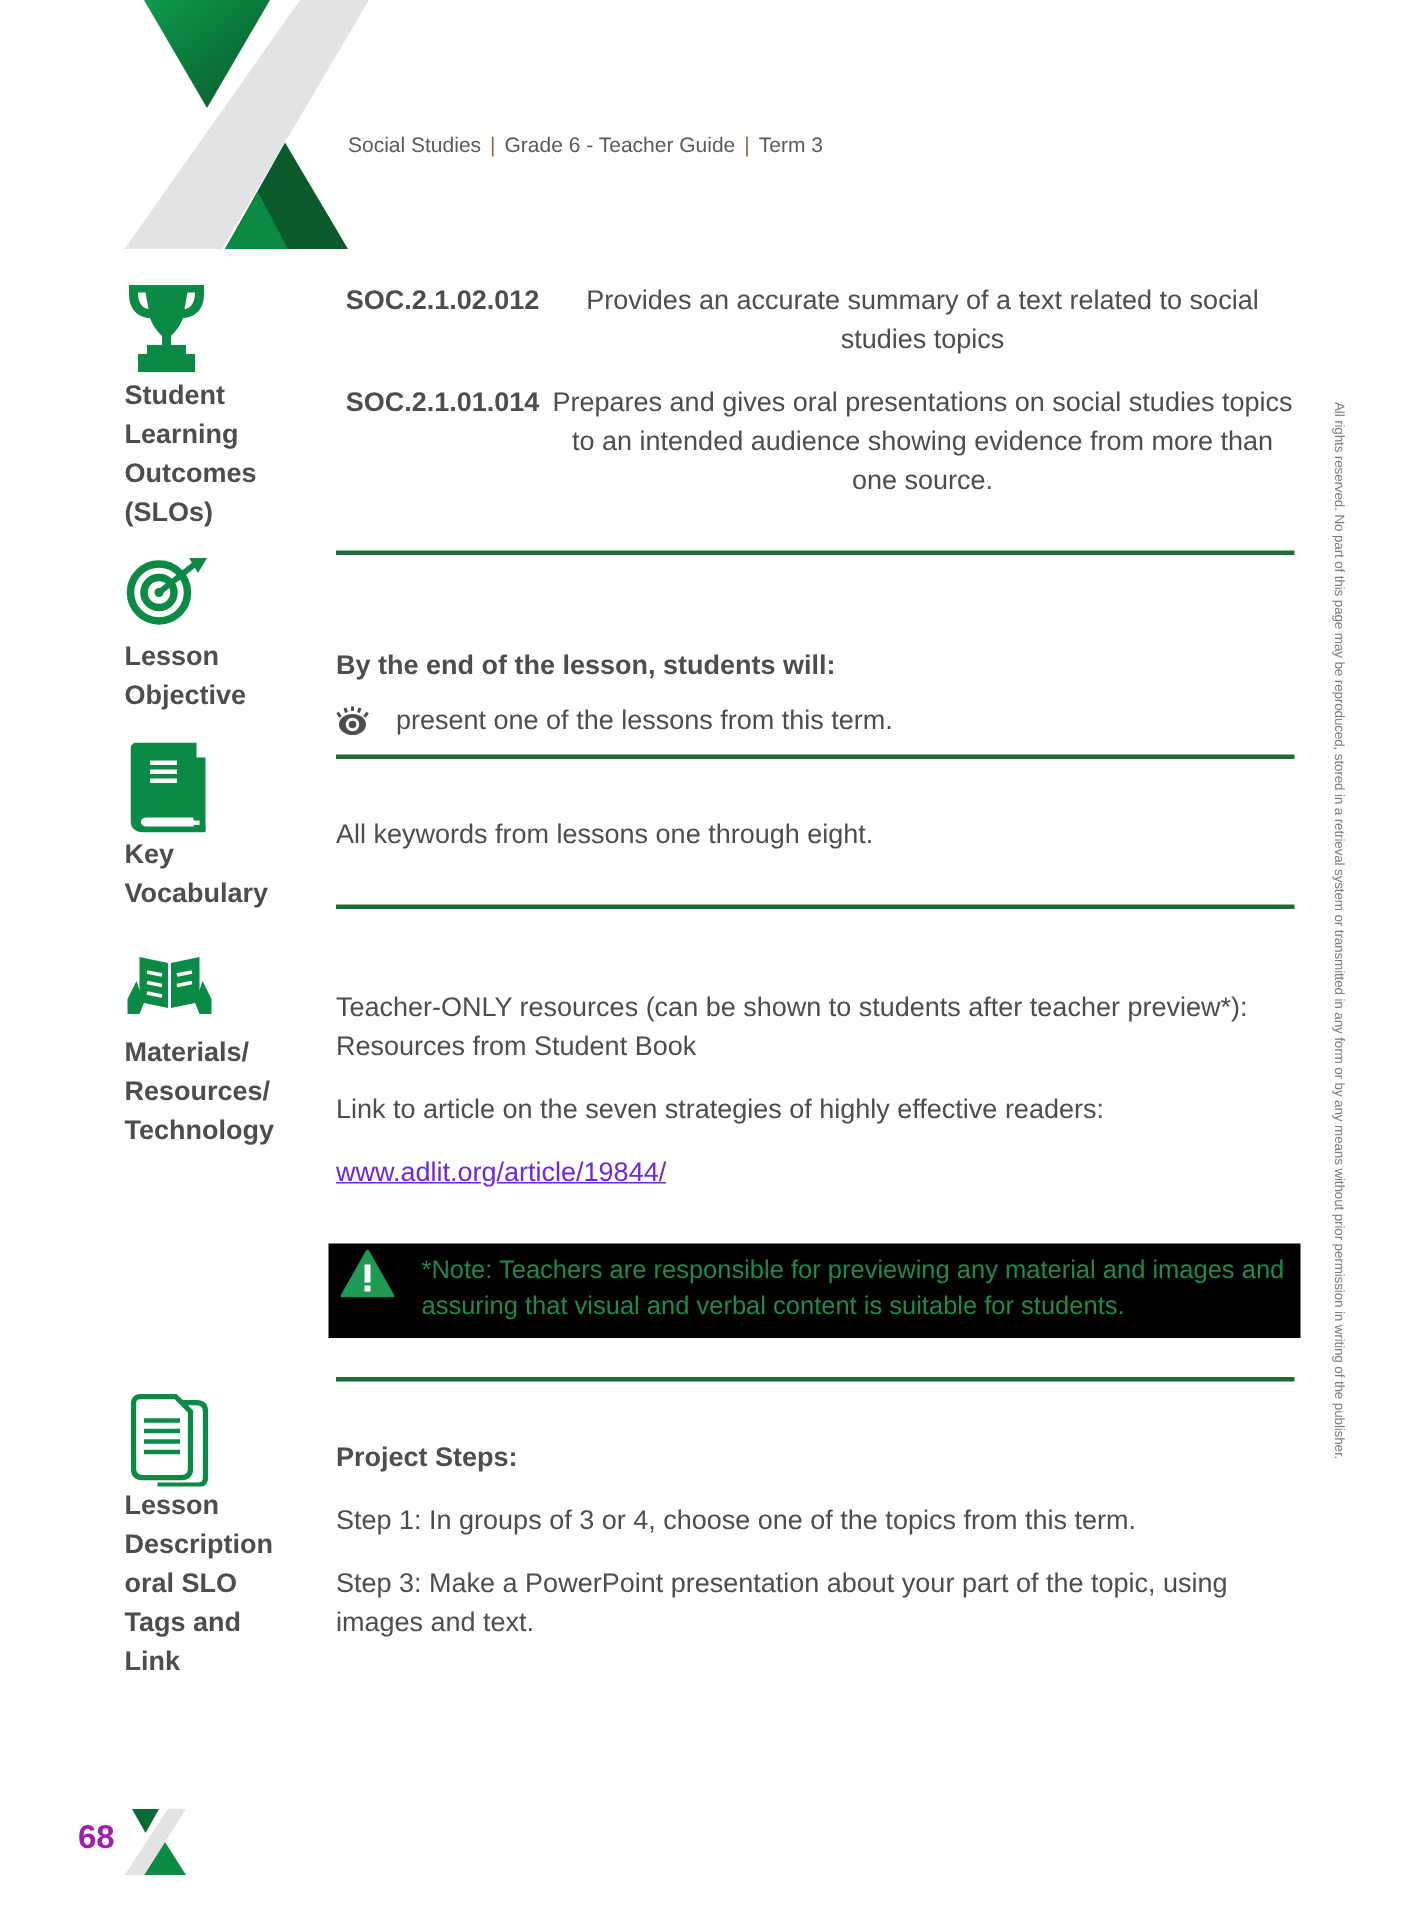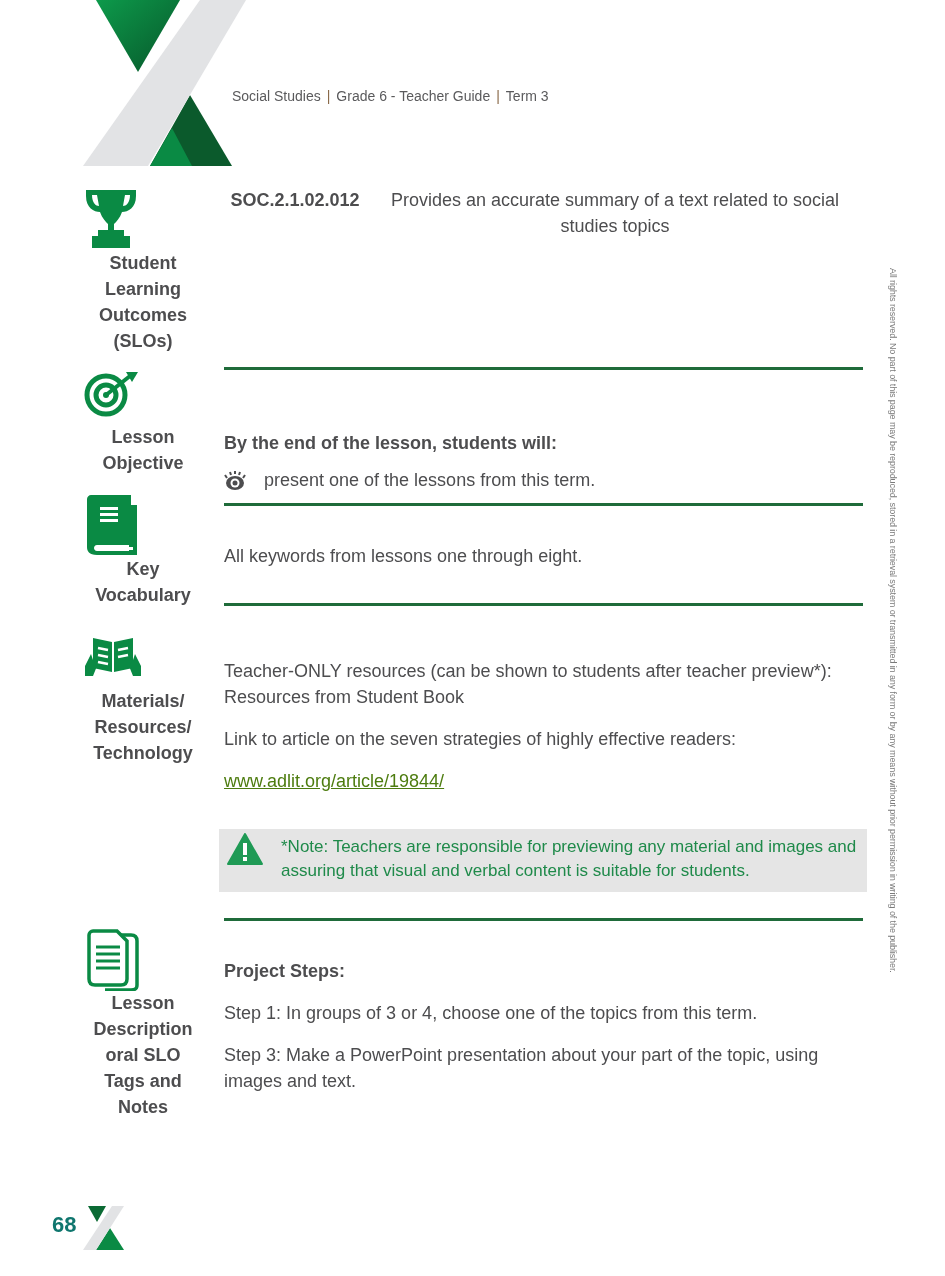--- a/index.html
+++ b/index.html
@@ -13,51 +13,51 @@
   #header-logo { left: 82px; top: 0; width: 170px; height: 168px; }
   #header-text {
     left: 232px; top: 88px; font-size: 14px; color: #5a5a5c; white-space: nowrap;
   }
   #header-text .sep { color: #8a6a4a; margin: 0 6px; }
 
   
   .side-icon { position: absolute; left: 84px; }
   .side-label {
     position: absolute; left: 83px; font-size: 18px; font-weight: bold;
-    line-height: 26px; color: #4d4d4f; width: 120px; text-align: center;
+    line-height: 26px; color: #4d4d4f; width: 120px;
   }
 
   
   .main { position: absolute; left: 224px; width: 640px; font-size: 18px; line-height: 26px; color: #4d4d4f; }
   .rule { position: absolute; left: 224px; width: 639px; height: 0; border-top: 3px solid #1f6b3a; }
 
   .slo-row { display: flex; margin-bottom: 16px; text-align: center; }
   .slo-code { font-weight: bold; width: 142px; flex: none; }
   .slo-desc { flex: 1; }
 
   .bold { font-weight: bold; }
-  .link { color: #4d7c0f; text-decoration: underline; }
+  .link { color: #6d28d9; text-decoration: underline; }
 
   #note-box {
     position: absolute; left: 219px; top: 829px; width: 648px; height: 63px;
-    background: #e5e5e5;
+    background: #000000;
   }
   #note-icon { position: absolute; left: 8px; top: 4px; }
   #note-text {
     position: absolute; left: 62px; top: 6px; width: 580px;
     color: #1f8a4a; font-size: 17px; line-height: 24px;
   }
 
   #copyright {
     position: absolute; left: 888px; top: 268px;
     writing-mode: vertical-rl; font-size: 9px; color: #7a7a7a; white-space: nowrap;
     letter-spacing: -0.1px;
   }
 
-  #page-number { left: 52px; top: 1212px; font-size: 22px; font-weight: bold; color: #0f766e; }
+  #page-number { left: 52px; top: 1212px; font-size: 22px; font-weight: bold; color: #a21caf; }
   #footer-logo { left: 82px; top: 1206px; width: 44px; height: 44px; }
 </style>
 </head>
 <body>
 
 <svg id="header-logo" class="abs" viewBox="0 0 170 168">
   <defs>
     <linearGradient id="g1" x1="0" y1="0" x2="1" y2="1">
       <stop offset="0" stop-color="#0d9a4b"></stop>
         <stop offset="1" stop-color="#07562a"></stop>
@@ -81,20 +81,24 @@
 <div class="side-label" style="top:250px">
   <div>Student</div>
   <div>Learning</div>
   <div>Outcomes</div>
   <div>(SLOs)</div>
 </div>
 <div class="main" style="top:187px">
   <div class="slo-row">
     <div class="slo-code">SOC.2.1.02.012</div>
     <div class="slo-desc">Provides an accurate summary of a text related to social studies topics</div>
+  </div>
+  <div class="slo-row">
+    <div class="slo-code">SOC.2.1.01.014</div>
+    <div class="slo-desc">Prepares and gives oral presentations on social studies topics to an intended audience showing evidence from more than one source.</div>
   </div>
 </div>
 <div class="rule" style="top:367px"></div>
 
 <svg class="side-icon" style="top:370px" width="56" height="48" viewBox="0 0 56 48">
   <circle cx="22" cy="25" r="19" fill="none" stroke="#0a8a44" stroke-width="5"></circle>
   <circle cx="22" cy="25" r="10" fill="none" stroke="#0a8a44" stroke-width="5"></circle>
   <circle cx="22" cy="25" r="3" fill="#0a8a44"></circle>
   <line x1="22" y1="25" x2="46" y2="6" stroke="#0a8a44" stroke-width="4"></line>
   <polygon points="42,2 54,2 48,12" fill="#0a8a44"></polygon>
@@ -181,21 +185,21 @@
       <line x1="9" y1="25" x2="33" y2="25"></line>
       <line x1="9" y1="32" x2="33" y2="32"></line>
       <line x1="9" y1="39" x2="33" y2="39"></line>
   </g>
 </svg>
 <div class="side-label" style="top:990px">
   <div>Lesson</div>
   <div>Description</div>
   <div>oral SLO</div>
   <div>Tags and</div>
-  <div>Notes</div>
+  <div>Link</div>
 </div>
 <div class="main" style="top:958px">
   <div class="bold">Project Steps:</div>
   <div style="margin-top:16px">Step 1: In groups of 3 or 4, choose one of the topics from this term.</div>
   <div style="margin-top:16px">Step 3: Make a PowerPoint presentation about your part of the topic, using images and text.</div>
 </div>
 
 <div id="copyright">All rights reserved. No part of this page may be reproduced, stored in a retrieval system or transmitted in any form or by any means without prior permission in writing of the publisher.</div>
 
 <div id="page-number" class="abs">68</div>

